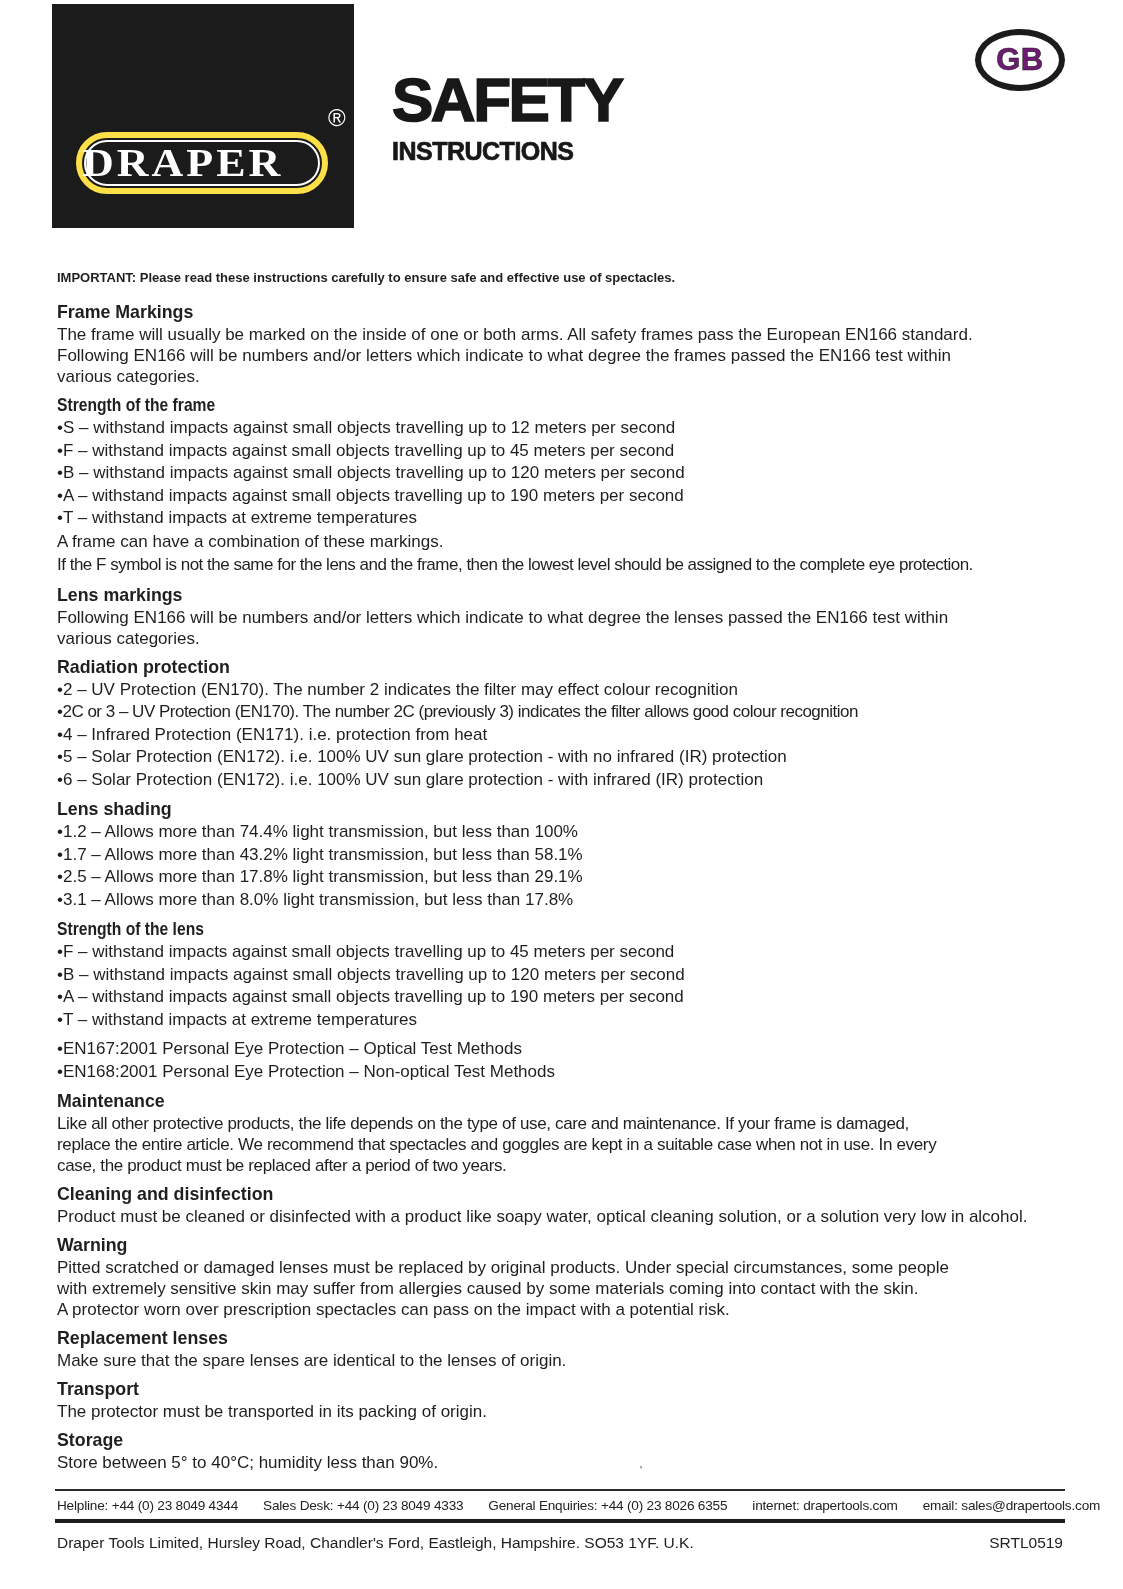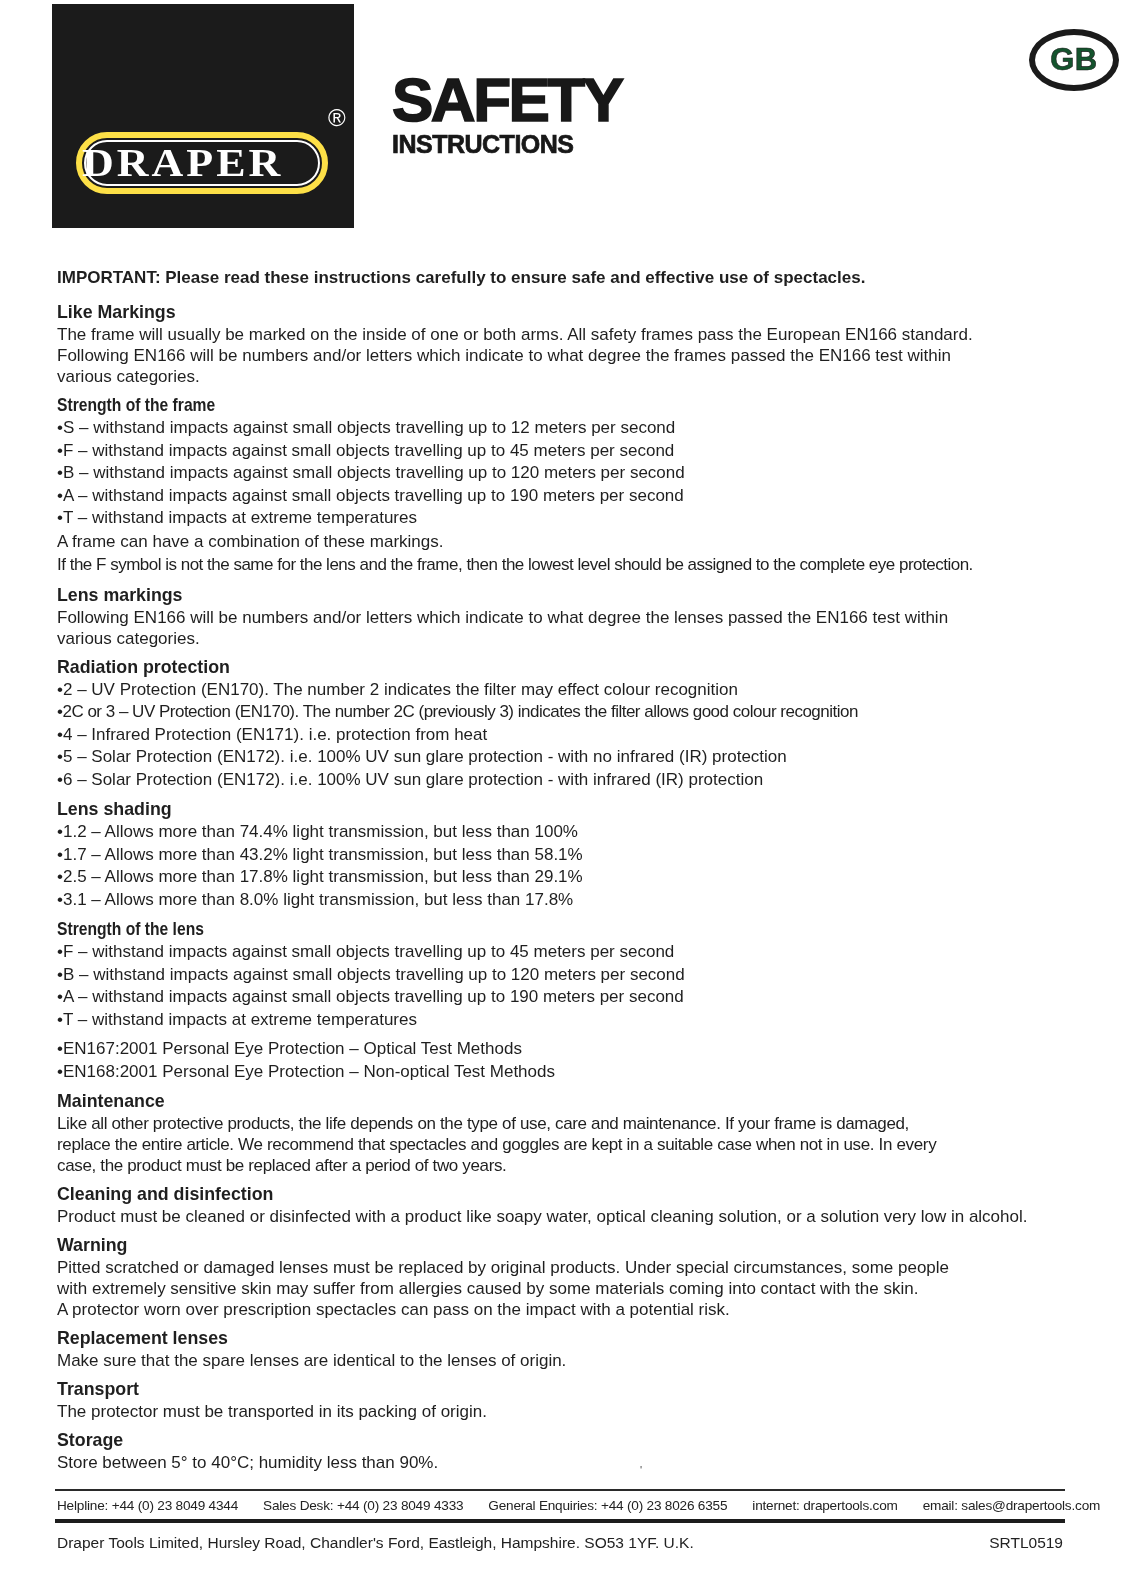--- a/index.html
+++ b/index.html
@@ -51,45 +51,46 @@
   .main-title {
     font-size: 62px;
     font-weight: bold;
     letter-spacing: -2.5px;
     line-height: 60px;
     color: #181818;
     -webkit-text-stroke: 1.6px #181818;
     white-space: nowrap;
   }
   .sub-title {
+    margin-top: 7px;
     font-size: 25px;
     font-weight: bold;
     letter-spacing: -0.5px;
     color: #181818;
     -webkit-text-stroke: 0.7px #181818;
   }
 
   .gb-badge {
-    position: absolute; left: 1029px; top: 29px;
+    position: absolute; left: 975px; top: 29px;
     width: 78px; height: 50px;
     border: 6px solid #1b1b1b;
     border-radius: 50%;
     display: flex; align-items: center; justify-content: center;
-    font-size: 31px; font-weight: bold; color: #14532d;
+    font-size: 31px; font-weight: bold; color: #701a75;
     letter-spacing: 0.5px;
     -webkit-text-stroke: 0.6px #1b1b1b;
   }
 
   
   .content {
     position: absolute; left: 57px; top: 267px;
     width: 1006px;
   }
   .important-line {
-    font-size: 17px; font-weight: bold;
+    font-size: 13px; font-weight: bold;
     line-height: 21px;
     margin: 0 0 13px 0;
     white-space: nowrap;
   }
   .section h2 {
     font-size: 17.8px; font-weight: bold;
     line-height: 22px;
     margin: 7px 0 1px 0;
     white-space: nowrap;
   }
@@ -151,21 +152,21 @@
     <div class="sub-title">INSTRUCTIONS</div>
   </div>
 
   <div class="gb-badge">GB</div>
 </div>
 
 <div class="content">
   <p class="important-line">IMPORTANT: Please read these instructions carefully to ensure safe and effective use of spectacles.</p>
   <div id="sections">
       <div class="section">
-        <h2>Like Markings</h2>
+        <h2>Frame Markings</h2>
         <div class="lines">
           <p>The frame will usually be marked on the inside of one or both arms. All safety frames pass the European EN166 standard.</p>
           <p>Following EN166 will be numbers and/or letters which indicate to what degree the frames passed the EN166 test within</p>
           <p>various categories.</p>
         </div>
       </div>
       <div class="section">
         <h2>Strength of the frame</h2>
         <ul class="bullets">
           <li>S – withstand impacts against small objects travelling up to 12 meters per second</li>

